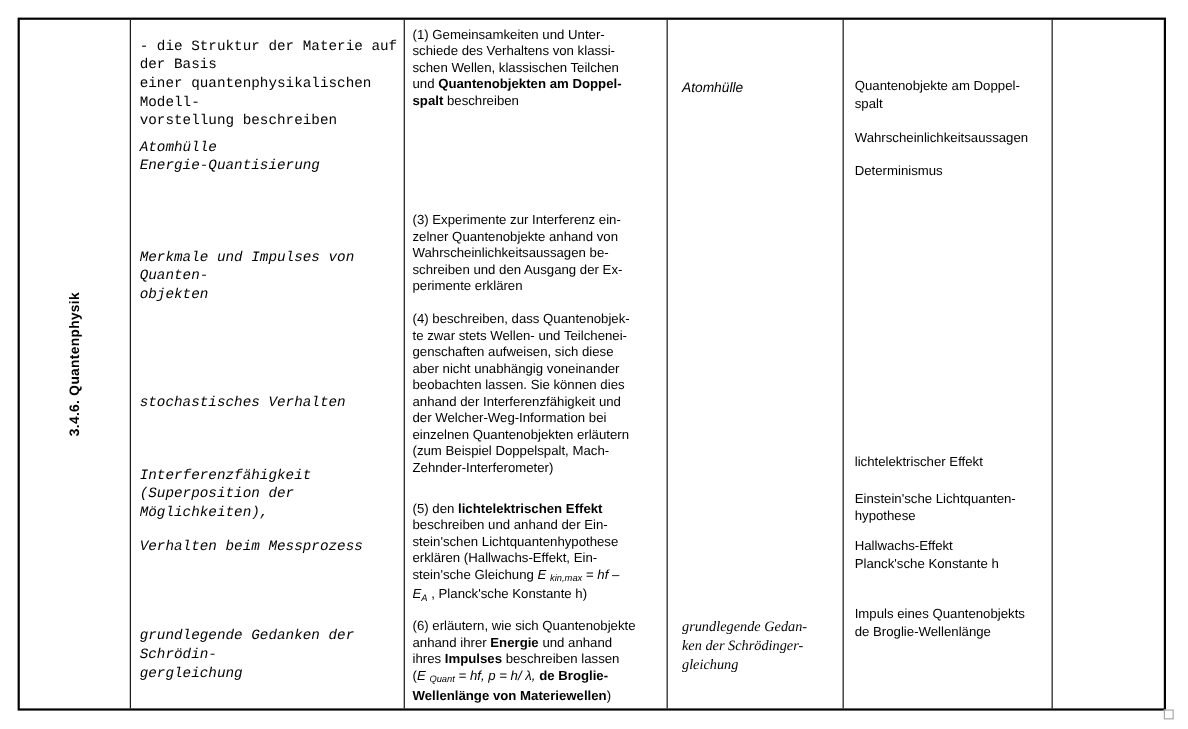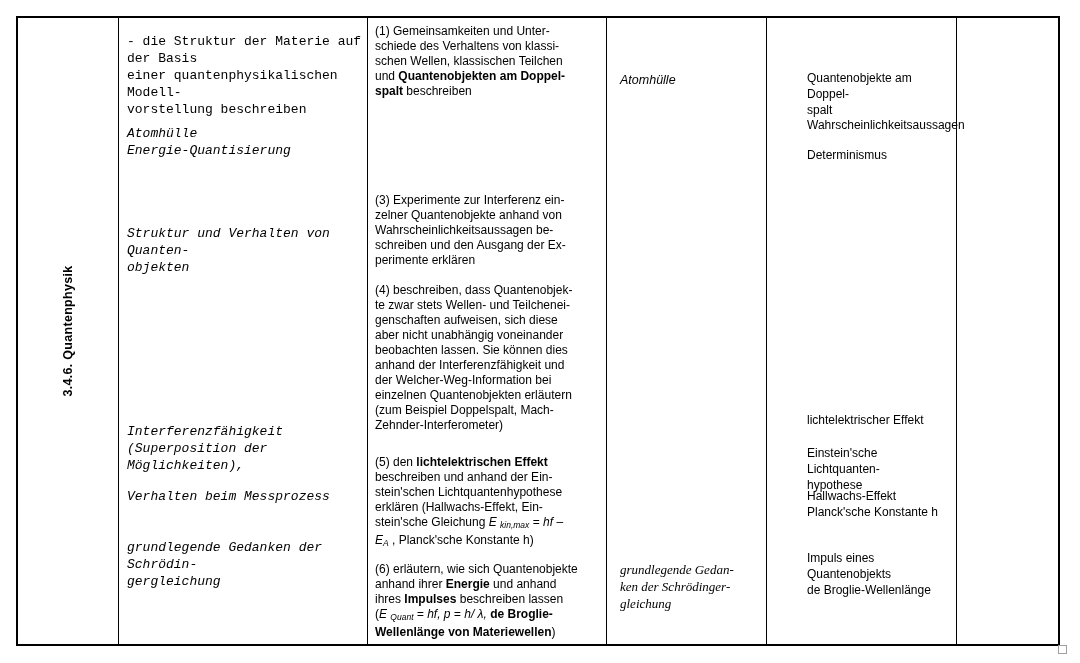--- a/index.html
+++ b/index.html
@@ -31,21 +31,21 @@
     font-size:12.5px;
     letter-spacing:0.3px;
   }
 
   .block { position:absolute; white-space:pre-line; }
 
   .col2 .block { left:8px; right:4px; font-family:Liberation Mono, monospace; font-size:13px; line-height:17px; }
   .col3 .block { left:7px; right:4px; font-family:"Liberation Sans", sans-serif; font-size:12px; line-height:15px; }
   .col4 .block.sansit { left:13px; right:4px; font-family:"Liberation Sans", sans-serif; font-size:12.5px; font-style:italic; line-height:16px; }
   .col4 .block.serifit { left:13px; right:4px; font-family:"Liberation Serif", serif; font-size:13px; font-style:italic; line-height:17px; }
-  .col5 .block { left:10px; right:4px; font-family:"Liberation Sans", sans-serif; font-size:12px; line-height:16px;margin-left:30px; }
+  .col5 .block { left:10px; right:4px; font-family:"Liberation Sans", sans-serif; font-size:12px; line-height:16px; }
 
   .it { font-style:italic; }
   .b { font-weight:bold; }
   .i { font-style:italic; }
   .sub { font-style:italic; font-size:8.5px; vertical-align:-2px; letter-spacing:0; }
 
   .anchor-square {
     position:absolute; left:1058px; top:645px;
     width:9px; height:9px;
     border:1px solid #a0a0a0;
@@ -60,26 +60,27 @@
   <div class="cell col1">
     <div class="vtext">3.4.6. Quantenphysik</div>
   </div>
 
   <div class="cell col2">
     <div class="block" style="top:15px">- die Struktur der Materie auf der Basis
 einer quantenphysikalischen Modell-
 vorstellung beschreiben</div>
     <div class="block it" style="top:107px">Atomhülle
 Energie-Quantisierung</div>
-    <div class="block it" style="top:207px">Struktur und Verhalten von Quanten-
+    <div class="block it" style="top:207px">Merkmale und Impulses von Quanten-
 objekten</div>
+    <div class="block it" style="top:339px">stochastisches Verhalten</div>
     <div class="block it" style="top:405px">Interferenzfähigkeit (Superposition der
 Möglichkeiten),</div>
     <div class="block it" style="top:470px">Verhalten beim Messprozess</div>
-    <div class="block it" style="top:521px">grundlegende Gedanken der Schrödin-
+    <div class="block it" style="top:551px">grundlegende Gedanken der Schrödin-
 gergleichung</div>
   </div>
 
   <div class="cell col3">
     <div class="block" style="top:6px"><span>(1) Gemeinsamkeiten und Unter-
 schiede des Verhaltens von klassi-
 schen Wellen, klassischen Teilchen
 und </span><span class="b">Quantenobjekten am Doppel-
 spalt</span><span> beschreiben</span></div>
     <div class="block" style="top:175px"><span>(3) Experimente zur Interferenz ein-

